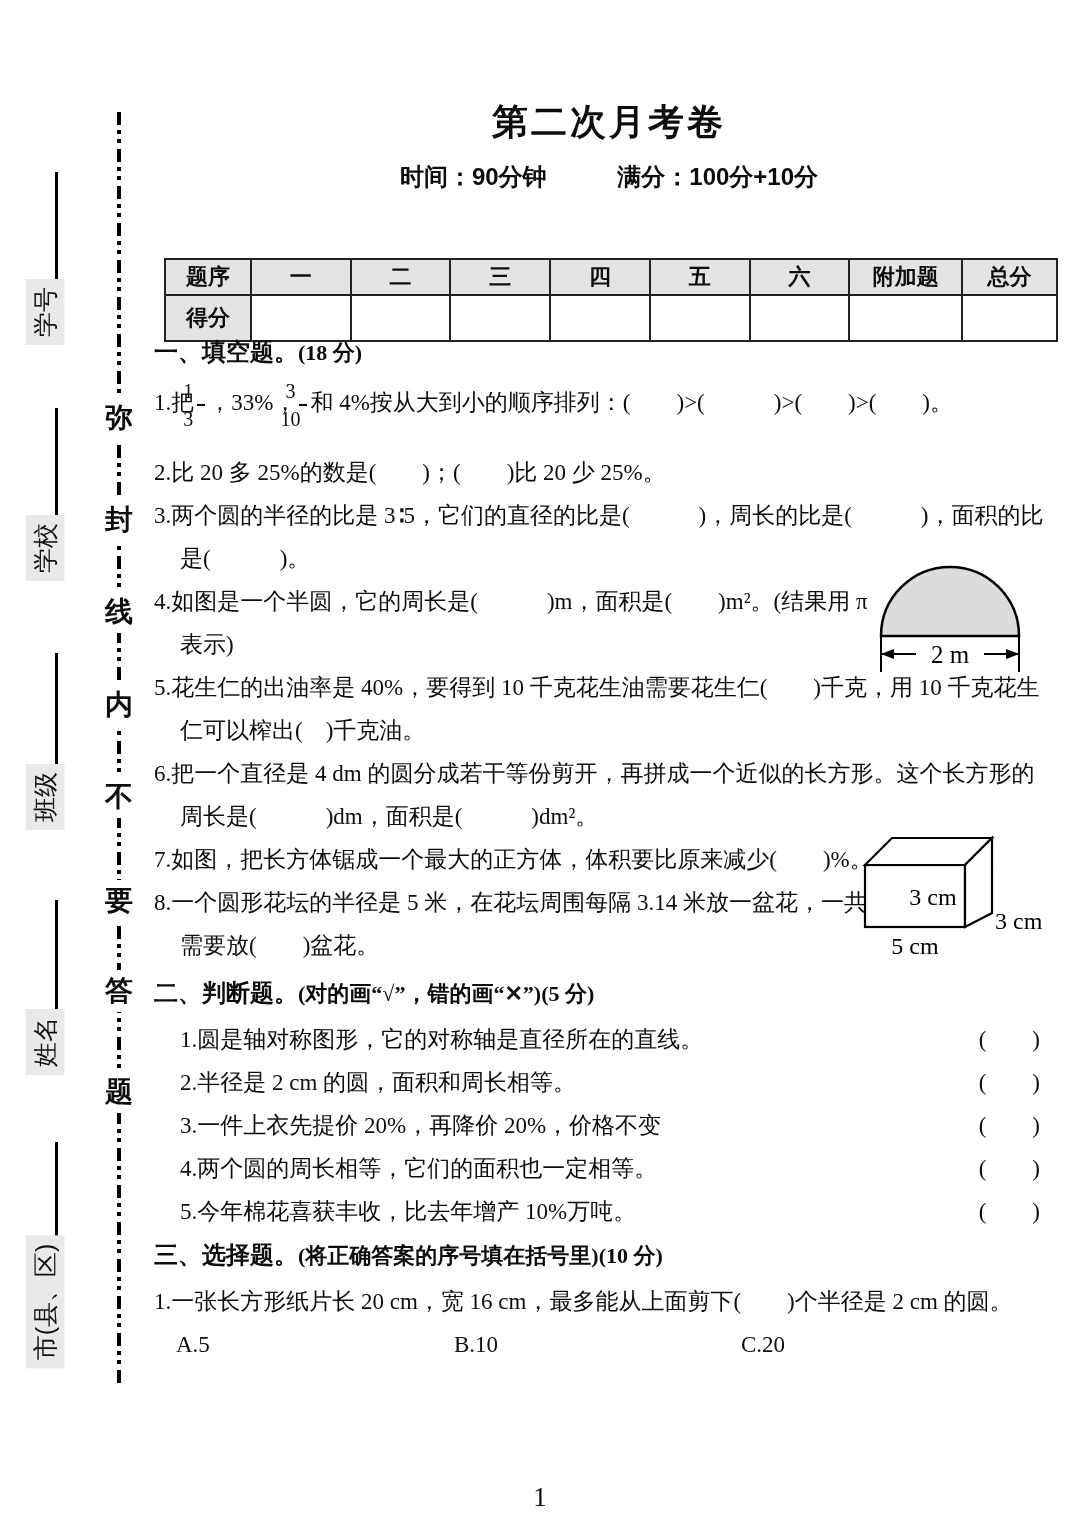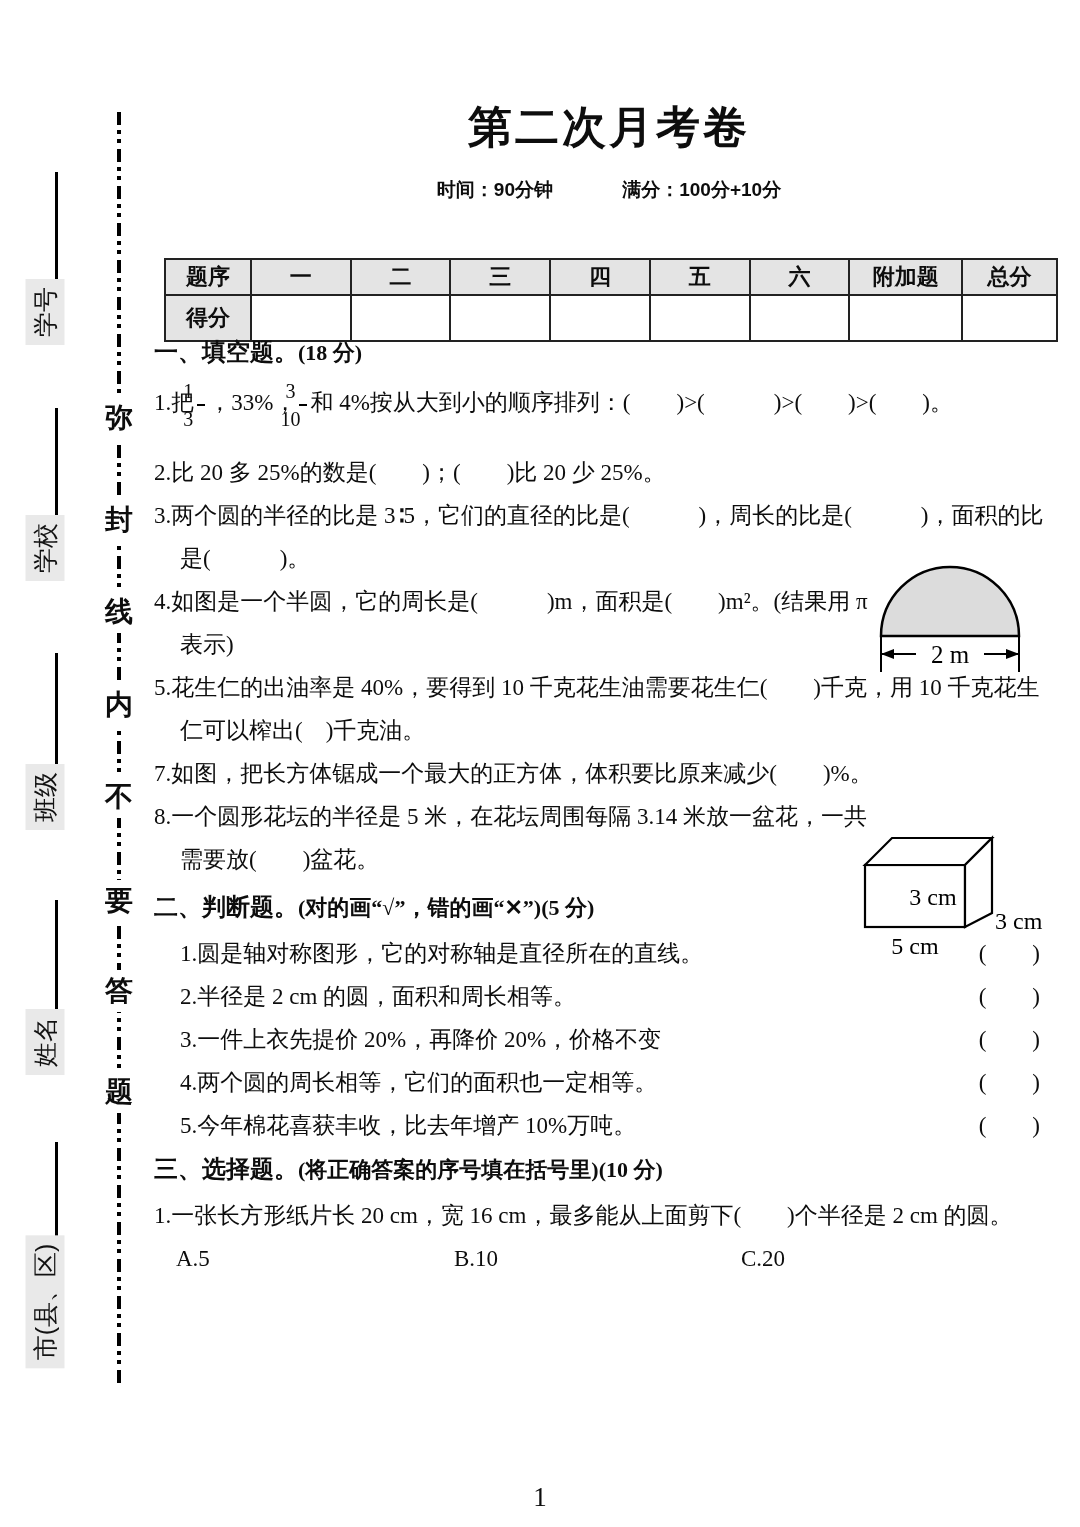--- a/index.html
+++ b/index.html
@@ -25,22 +25,22 @@
   }
   .seal-char{
     position:absolute;left:119px;transform:translate(-50%,-50%);
     background:#fff;padding:7px 1px;font-size:28px;line-height:1;
     font-family:"Liberation Serif",serif;font-weight:bold;
   }
 
   
   .head{position:absolute;left:160px;top:80px;width:898px;text-align:center;}
   .title{font-family:"Liberation Sans",sans-serif;font-weight:bold;font-size:45px;letter-spacing:2px;line-height:1.2;}
-  .subtitle{font-family:"Liberation Sans",sans-serif;font-weight:bold;font-size:44px;margin-top:18px;letter-spacing:3px;}
-  .timeline{font-family:"Liberation Sans",sans-serif;font-weight:bold;font-size:19px;margin-top:20px;}
+  .subtitle{font-family:"Liberation Sans",sans-serif;font-weight:bold;font-size:36px;margin-top:18px;letter-spacing:3px;}
+  .timeline{font-family:"Liberation Sans",sans-serif;font-weight:bold;font-size:24px;margin-top:14px;}
   .timeline span{margin:0 32px;}
 
   
   .score-table{
     position:absolute;left:164px;top:258px;width:894px;border-collapse:collapse;
     font-family:"Liberation Sans",sans-serif;font-size:22px;font-weight:bold;
   }
   .score-table td{border:2px solid #222;text-align:center;margin-left:12px;}
   .score-table .hrow td{background:#e4e4e4;height:32px;}
   .score-table .brow td{background:#fff;height:42px;}
@@ -151,20 +151,21 @@
     </div>
 
     <div class="q1line">
       <span>1.把</span><span class="frac"><span class="num">1</span><span class="den">3</span></span><span>，33%，</span><span class="frac"><span class="num">3</span><span class="den">10</span></span><span>和 4%按从大到小的顺序排列：(　　)&gt;(　　　)&gt;(　　)&gt;(　　)。</span>
     </div>
 
     <div class="q">2.比 20 多 25%的数是(　　)；(　　)比 20 少 25%。</div>
     <div class="q">3.两个圆的半径的比是 3∶5，它们的直径的比是(　　　)，周长的比是(　　　)，面积的比是(　　　)。</div>
     <div class="q" style="width:705px;">4.如图是一个半圆，它的周长是(　　　)m，面积是(　　)m²。(结果用 π 表示)</div>
     <div class="q">5.花生仁的出油率是 40%，要得到 10 千克花生油需要花生仁(　　)千克，用 10 千克花生仁可以榨出(　)千克油。</div>
+    <div class="q">6.把一个直径是 4 dm 的圆分成若干等份剪开，再拼成一个近似的长方形。这个长方形的周长是(　　　)dm，面积是(　　　)dm²。</div>
     <div class="q" style="width:730px;">7.如图，把长方体锯成一个最大的正方体，体积要比原来减少(　　)%。</div>
     <div class="q" style="width:690px;">8.一个圆形花坛的半径是 5 米，在花坛周围每隔 3.14 米放一盆花，一共需要放(　　)盆花。</div>
 
     <div class="sec-head" style="margin-top:10px;">
       <span>二、判断题。</span><span class="note">(对的画“√”，错的画“✕”)(5 分)</span>
     </div>
 
     <div class="judge-row">
       <span>1.圆是轴对称图形，它的对称轴是直径所在的直线。</span>
       <span class="blank">(　　)</span>

